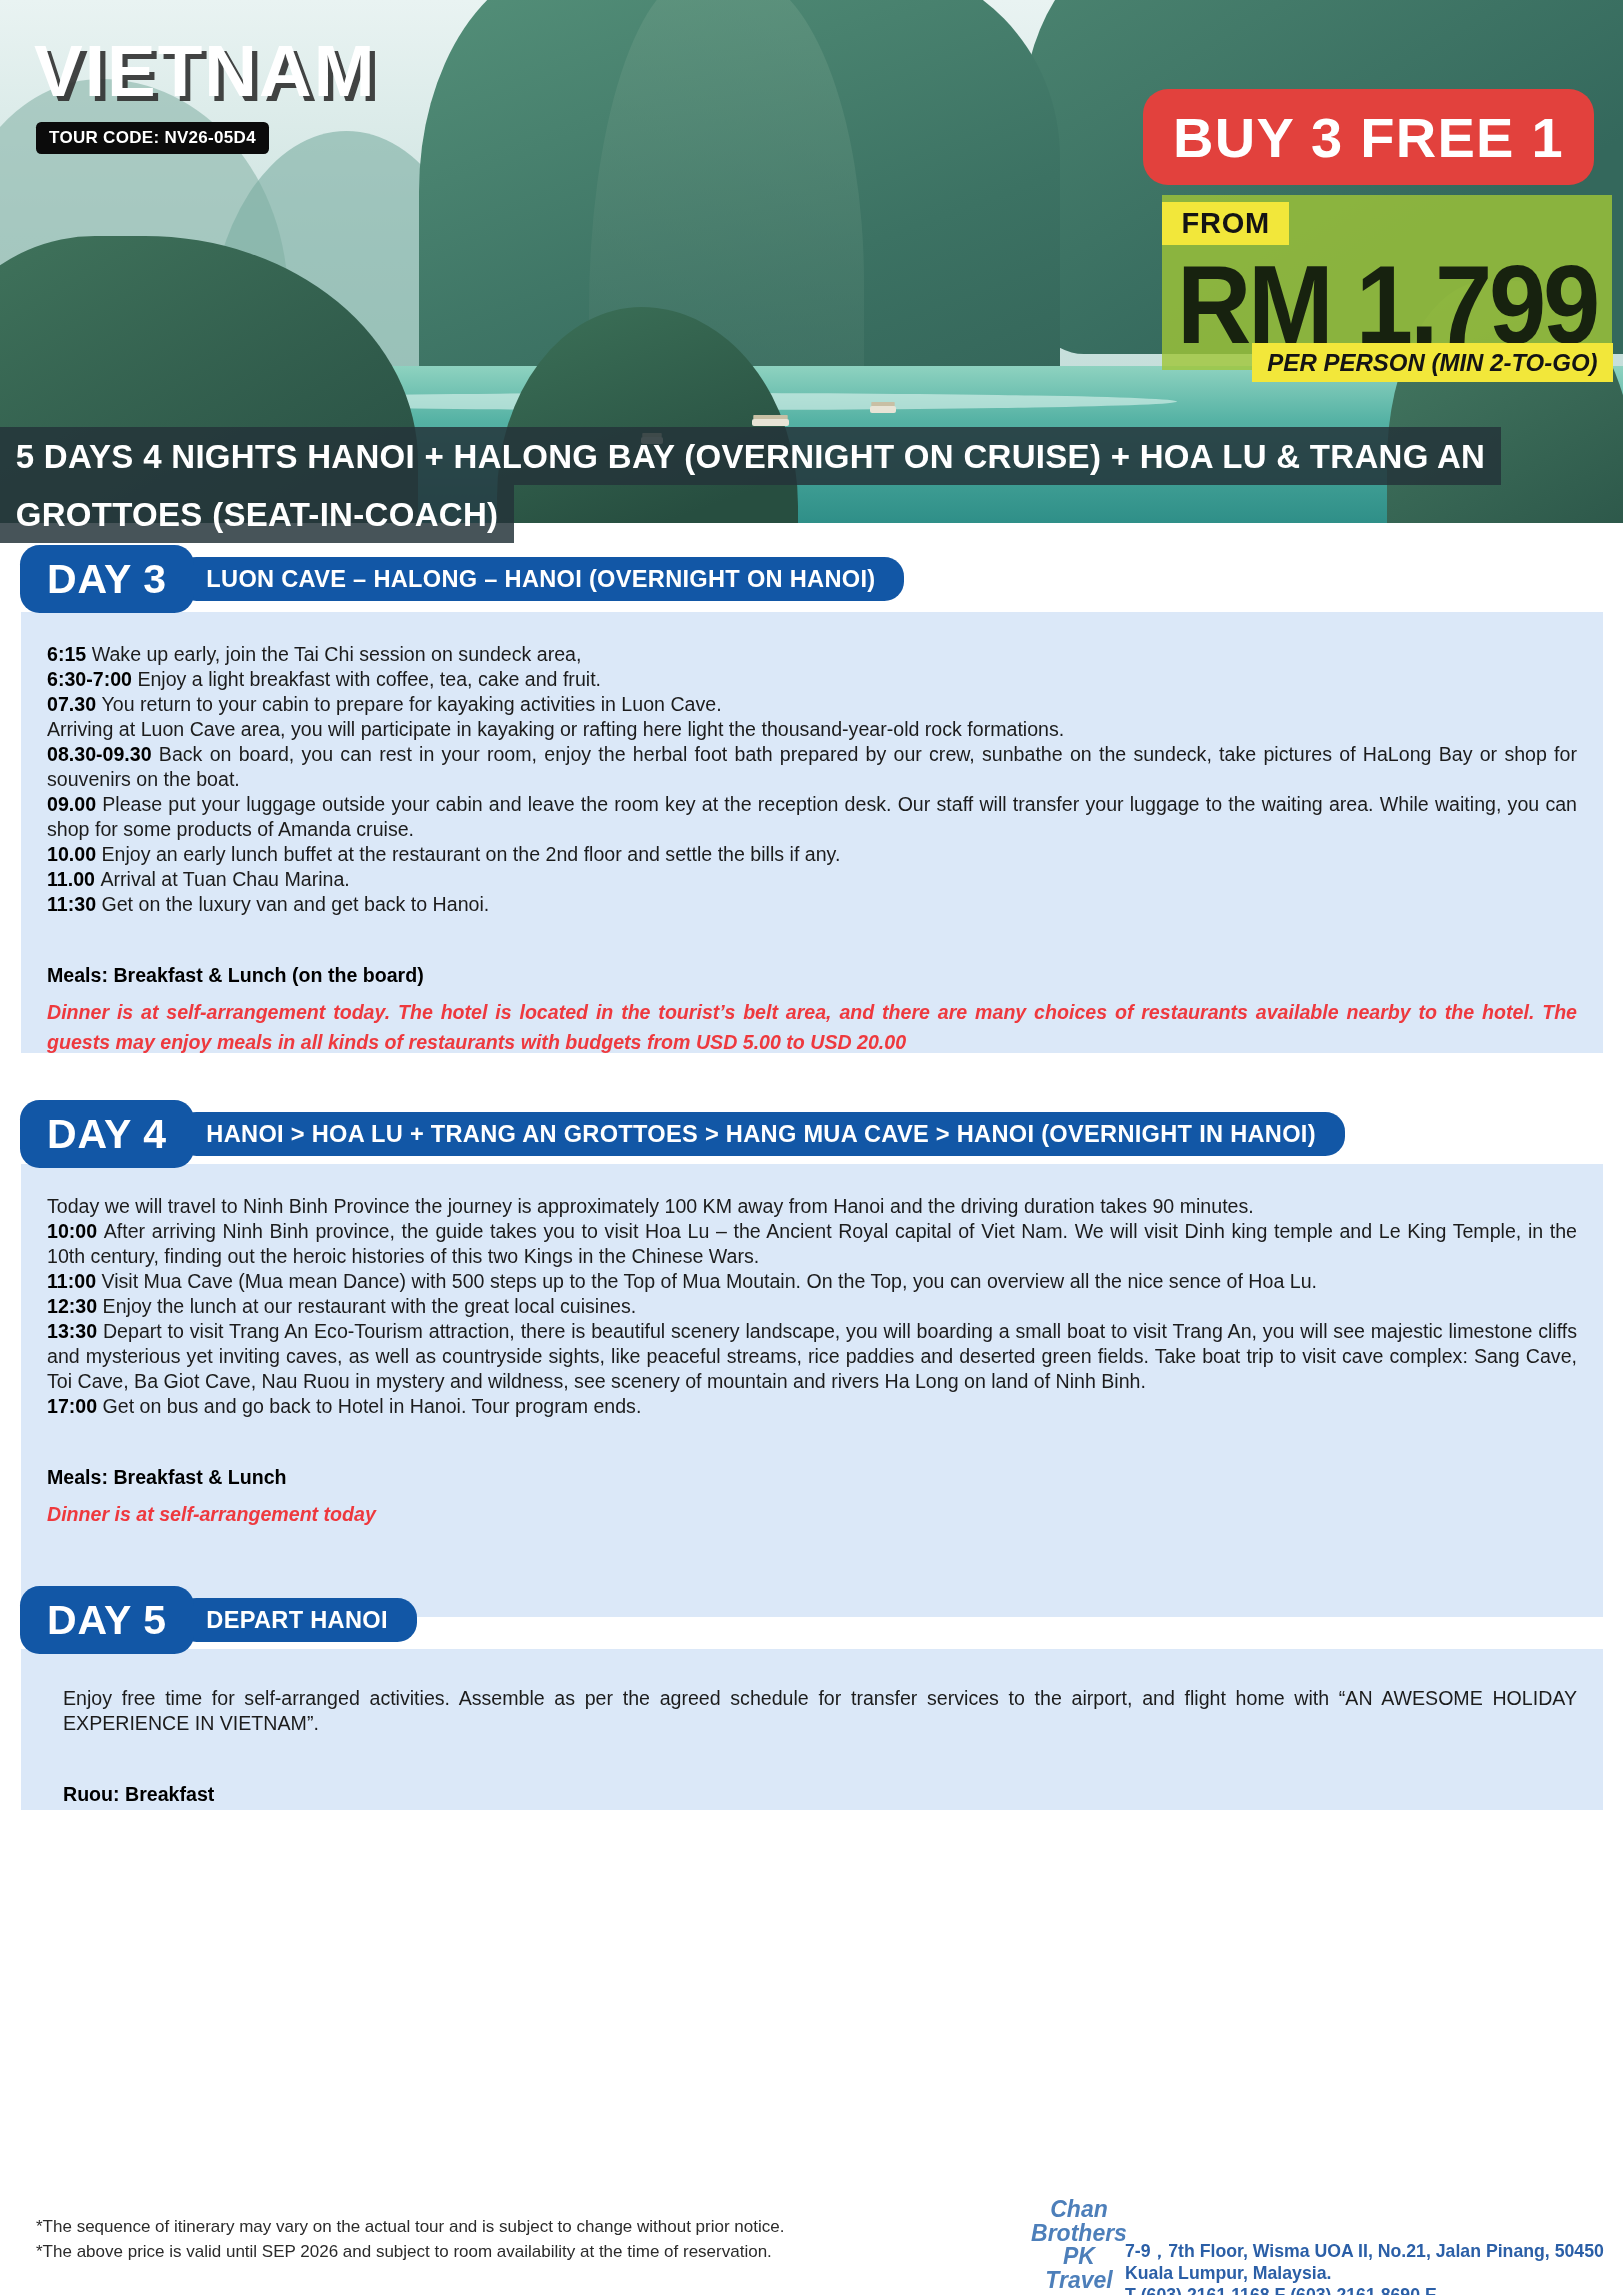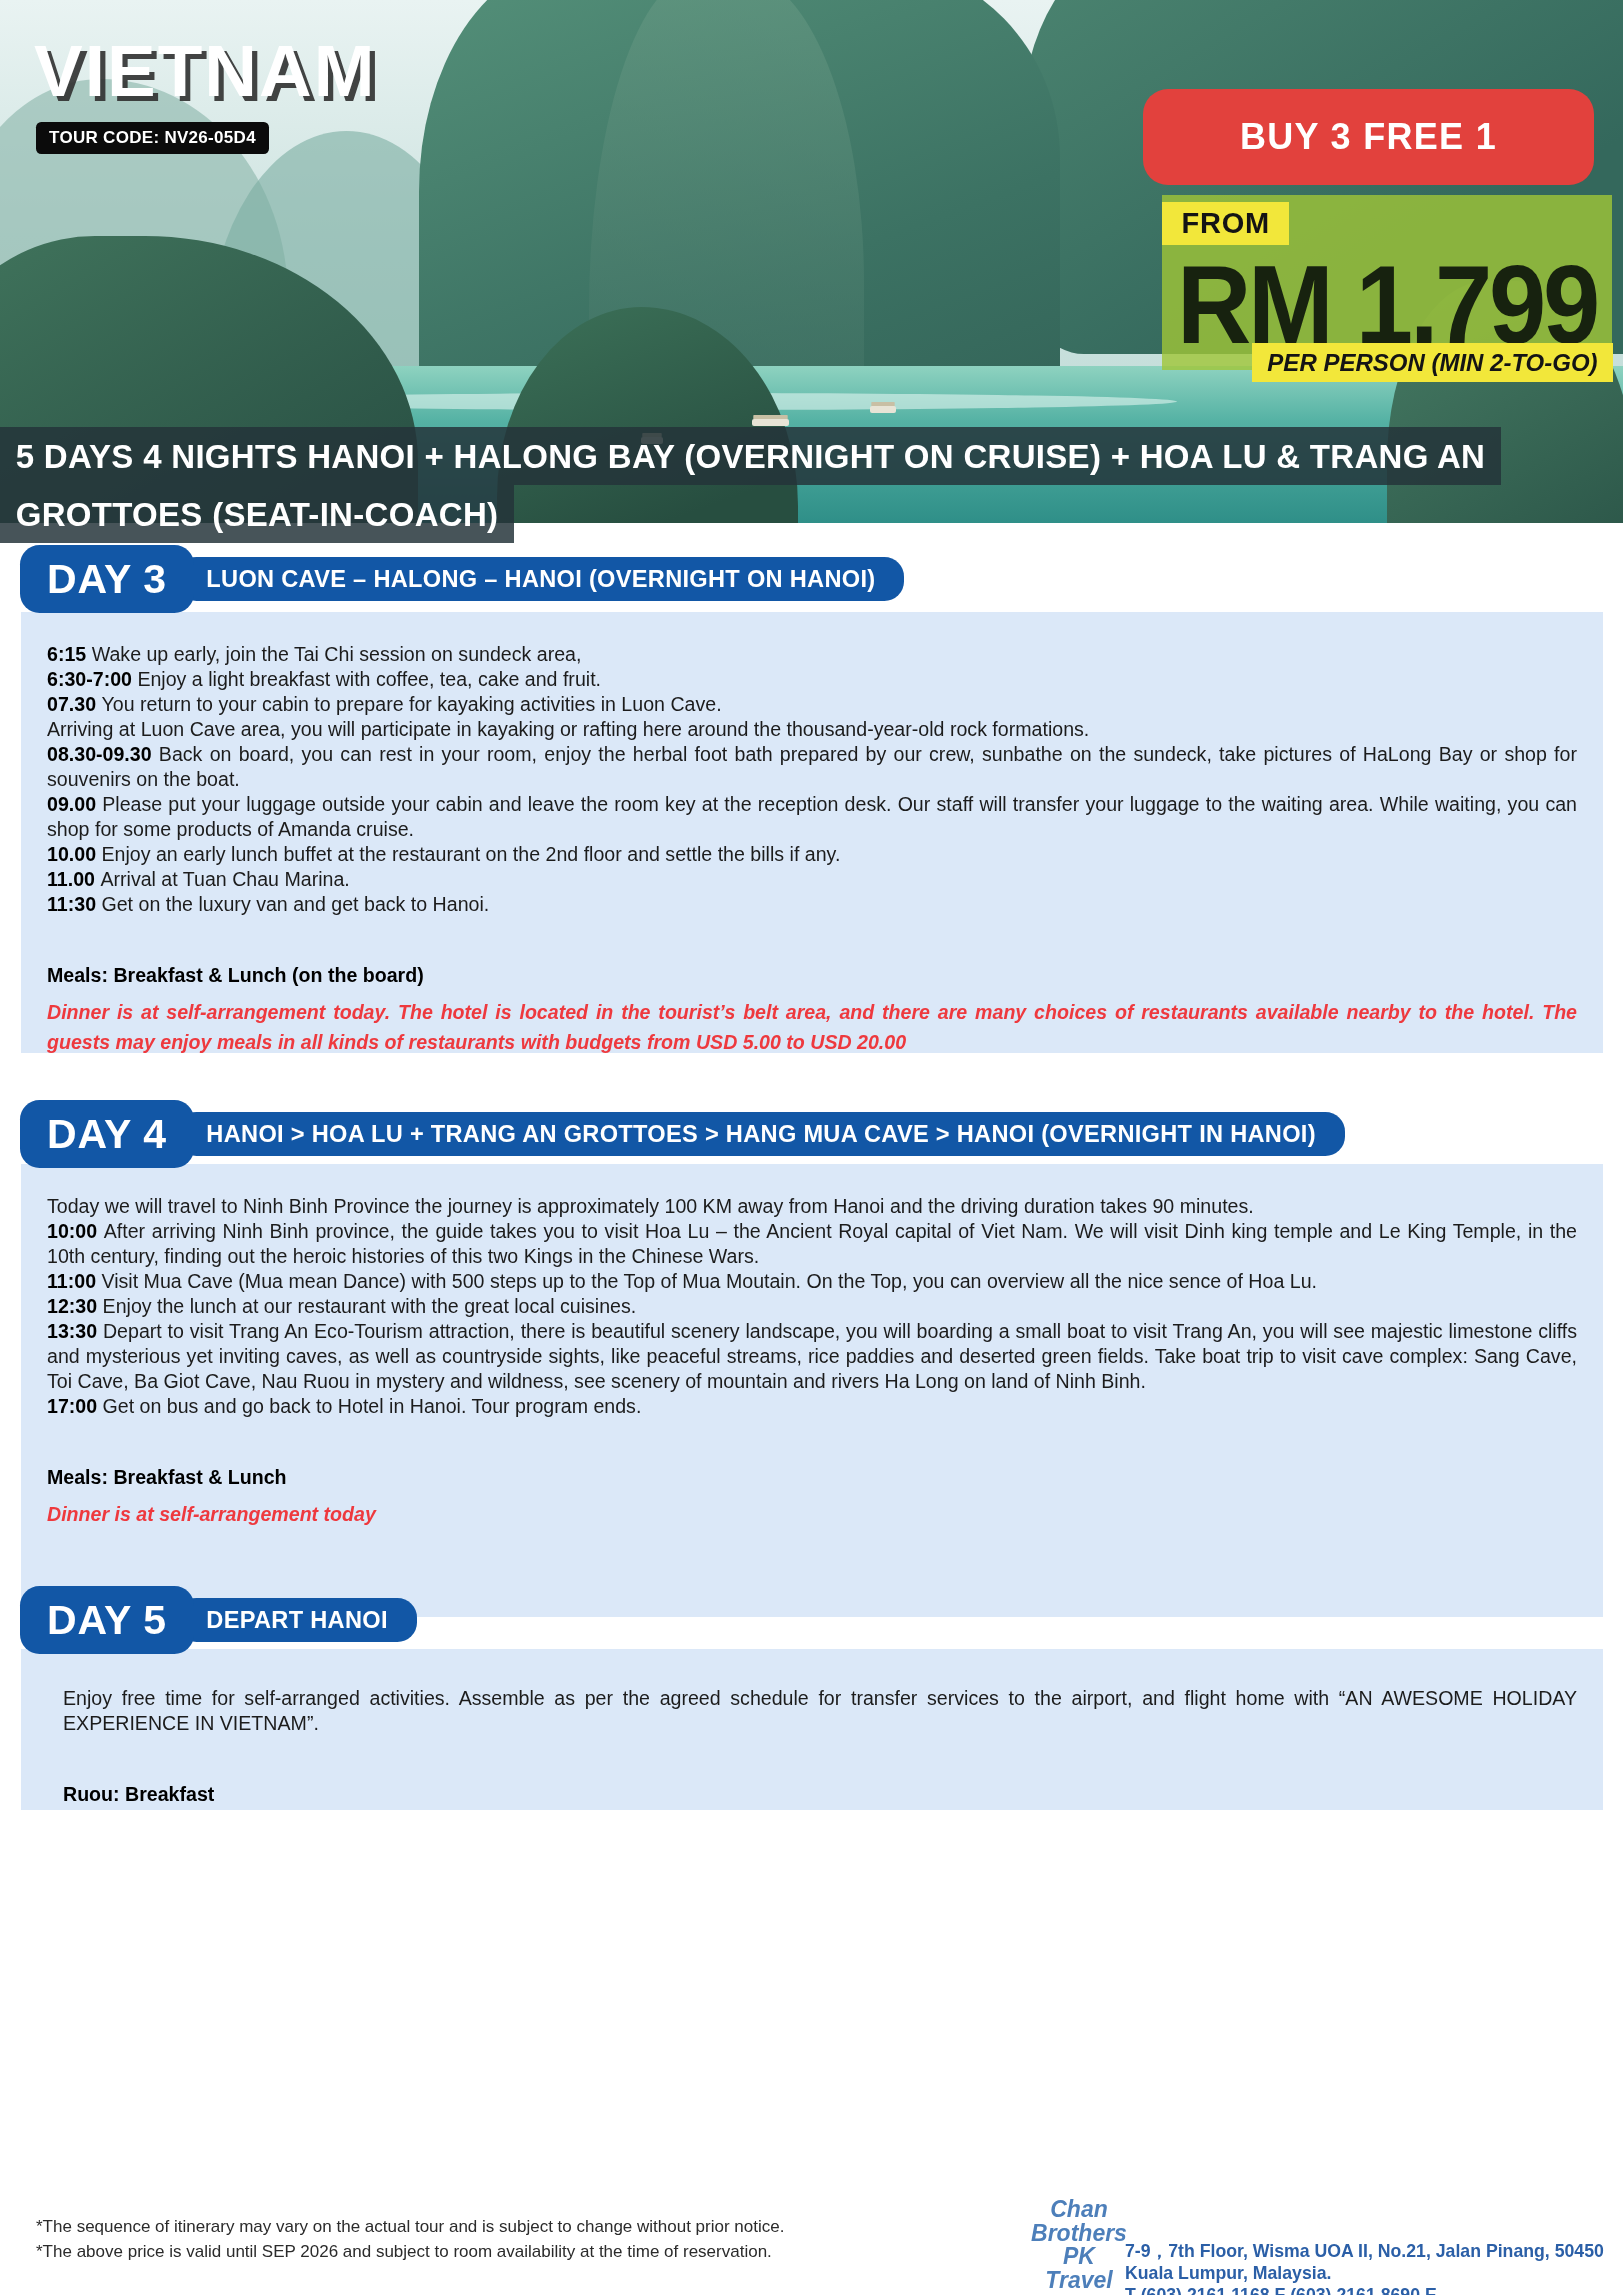--- a/index.html
+++ b/index.html
@@ -20,21 +20,21 @@
   .karst-fore{left:497px;top:307px;width:301px;height:216px;background:linear-gradient(160deg,#3c7158 0%,#274e40 85%);border-radius:48% 52% 0 0/88% 92% 0 0;}
   .islet-right{left:1387px;top:281px;width:249px;height:242px;background:linear-gradient(150deg,#477c64,#2d584a);border-radius:40% 50% 0 0/75% 85% 0 0;}
   .boat{position:absolute;width:37px;height:6.5px;background:#e8e4d6;border-radius:2px;box-shadow:0 -5.2px 0 -1.3px #c8bfa4;}
   .boat.b1{left:752px;top:419px;}
   .boat.b2{left:870px;top:406px;width:26px;}
   .boat.b3{left:641px;top:437px;width:22px;background:#d8d2c0;}
 
   .vietnam-title{position:absolute;left:34px;top:29px;color:#ffffff;font-size:73px;font-weight:800;letter-spacing:2px;text-shadow:5.2px 5.2px 0 rgba(48,48,48,.9);}
   .tour-code{position:absolute;left:36px;top:122px;background:#0b0b0b;color:#ffffff;font-size:17px;font-weight:700;padding:5.9px 13px;border-radius:5.2px;letter-spacing:0.3px;}
 
-  .promo{position:absolute;left:1143px;top:89px;width:451px;height:96px;background:#e2413d;border-radius:25px;display:flex;align-items:center;justify-content:center;color:#ffffff;font-size:36px;font-weight:800;letter-spacing:1.3px;}
+  .promo{position:absolute;left:1143px;top:89px;width:451px;height:96px;background:#e2413d;border-radius:25px;display:flex;align-items:center;justify-content:center;color:#ffffff;font-size:56px;font-weight:800;letter-spacing:1.3px;}
   .price-panel{position:absolute;left:1162px;top:195px;width:450px;height:175px;background:rgba(160,197,55,.80);}
   .from-badge{position:absolute;left:0;top:6.5px;background:#f2e73a;color:#141414;font-size:29px;font-weight:800;padding:5.2px 19.6px;letter-spacing:0.7px;}
   .price-value{position:absolute;left:0;right:0;top:58px;text-align:center;color:#17220f;font-size:103px;font-weight:800;letter-spacing:-3.3px;line-height:1;transform:scaleY(1.08);}
   .per-person{position:absolute;right:-1.3px;bottom:-11.8px;background:#f2e73a;color:#141414;font-size:24px;font-weight:800;font-style:italic;padding:5.2px 15.7px;}
 
   .pkg-title-wrap{position:absolute;left:0;top:427px;width:1621px;line-height:1.78;}
   .pkg-title{display:inline;background:rgba(36,51,57,.84);color:#ffffff;font-size:33px;font-weight:800;padding:10.5px 15.7px;letter-spacing:0.3px;-webkit-box-decoration-break:clone;box-decoration-break:clone;}
 
   
   .day-header{position:absolute;left:19.6px;display:flex;align-items:center;}
@@ -103,21 +103,21 @@
   <div class="day-header" id="day3-header">
     <div class="day-badge">DAY 3</div>
     <div class="day-pill">LUON CAVE – HALONG – HANOI (OVERNIGHT ON HANOI)</div>
   </div>
   <div class="day-box" id="day3-box">
     <div class="day-box-inner">
       <div class="schedule">
           <p class="sched-line"><b>6:15 </b>Wake up early, join the Tai Chi session on sundeck area,</p>
           <p class="sched-line"><b>6:30-7:00 </b>Enjoy a light breakfast with coffee, tea, cake and fruit.</p>
           <p class="sched-line"><b>07.30 </b>You return to your cabin to prepare for kayaking activities in Luon Cave.</p>
-          <p class="sched-line">Arriving at Luon Cave area, you will participate in kayaking or rafting here around the thousand-year-old rock formations.</p>
+          <p class="sched-line">Arriving at Luon Cave area, you will participate in kayaking or rafting here light the thousand-year-old rock formations.</p>
           <p class="sched-line"><b>08.30-09.30 </b>Back on board, you can rest in your room, enjoy the herbal foot bath prepared by our crew, sunbathe on the sundeck, take pictures of HaLong Bay or shop for souvenirs on the boat.</p>
           <p class="sched-line"><b>09.00 </b>Please put your luggage outside your cabin and leave the room key at the reception desk. Our staff will transfer your luggage to the waiting area. While waiting, you can shop for some products of Amanda cruise.</p>
           <p class="sched-line"><b>10.00 </b>Enjoy an early lunch buffet at the restaurant on the 2nd floor and settle the bills if any.</p>
           <p class="sched-line"><b>11.00 </b>Arrival at Tuan Chau Marina.</p>
           <p class="sched-line"><b>11:30 </b>Get on the luxury van and get back to Hanoi.</p>
         </div>
       <p class="meals">Meals: Breakfast &amp; Lunch (on the board)</p>
       <p class="note">Dinner is at self-arrangement today. The hotel is located in the tourist’s belt area, and there are many choices of restaurants available nearby to the hotel. The guests may enjoy meals in all kinds of restaurants with budgets from USD 5.00 to USD 20.00</p>
     </div>
   </div>

